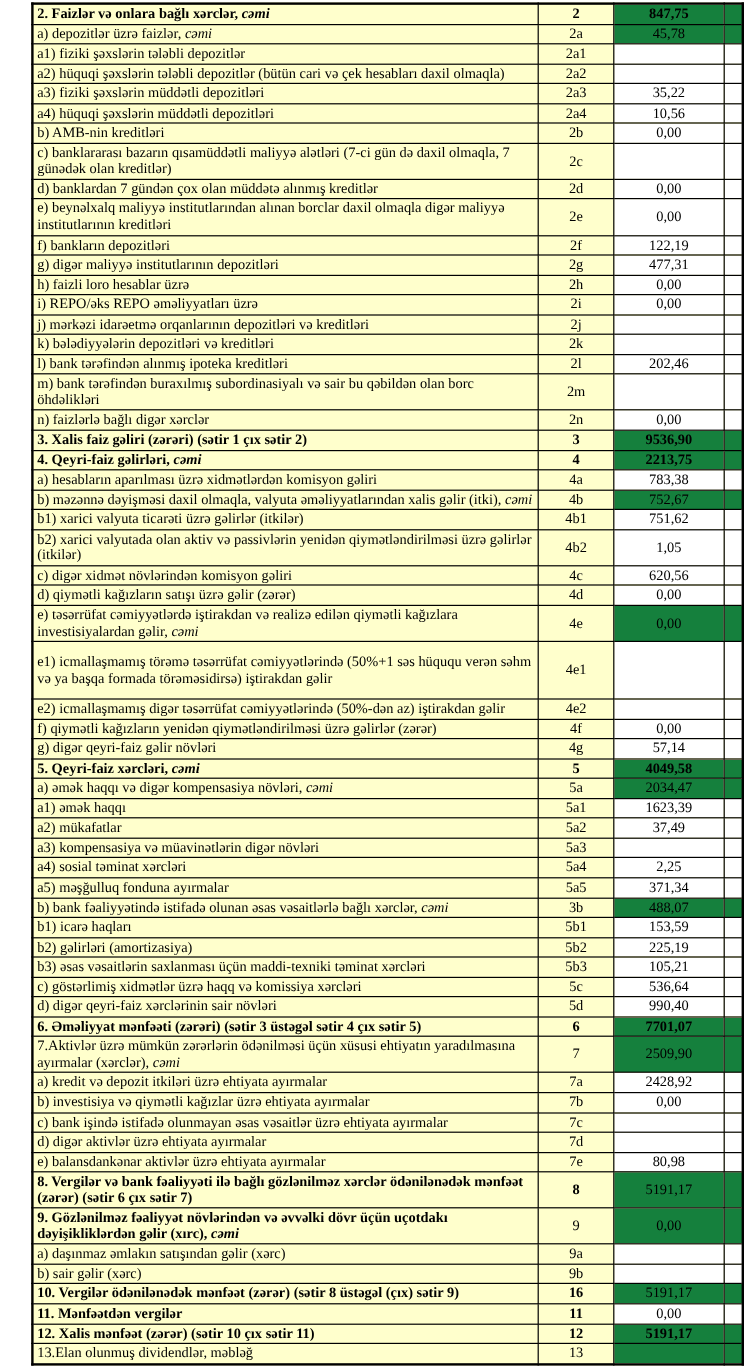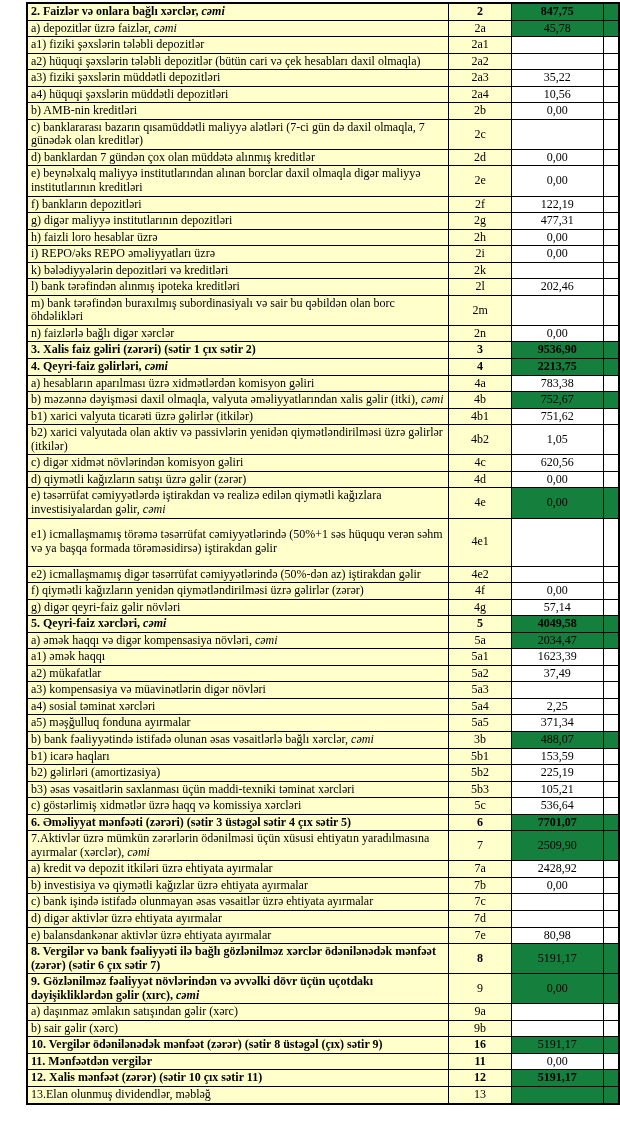--- a/index.html
+++ b/index.html
@@ -126,20 +126,26 @@
           <td class="val bg-w">0,00</td>
           <td class="sliver bg-w"></td>
         </tr>
         <tr class="row">
           <td class="lab ind1">i) REPO/əks REPO əməliyyatları üzrə</td>
           <td class="code">2i</td>
           <td class="val bg-w">0,00</td>
           <td class="sliver bg-w"></td>
         </tr>
         <tr class="row">
+          <td class="lab ind1">j) mərkəzi idarəetmə orqanlarının depozitləri və kreditləri</td>
+          <td class="code">2j</td>
+          <td class="val bg-w"></td>
+          <td class="sliver bg-w"></td>
+        </tr>
+        <tr class="row">
           <td class="lab ind1">k) bələdiyyələrin depozitləri və kreditləri</td>
           <td class="code">2k</td>
           <td class="val bg-w"></td>
           <td class="sliver bg-w"></td>
         </tr>
         <tr class="row">
           <td class="lab ind1">l) bank tərəfindən alınmış ipoteka kreditləri</td>
           <td class="code">2l</td>
           <td class="val bg-w">202,46</td>
           <td class="sliver bg-w"></td>
@@ -297,20 +303,26 @@
         <tr class="row">
           <td class="lab ind2">b3) əsas vəsaitlərin saxlanması üçün maddi-texniki təminat xərcləri</td>
           <td class="code">5b3</td>
           <td class="val bg-w">105,21</td>
           <td class="sliver bg-w"></td>
         </tr>
         <tr class="row">
           <td class="lab ind1">c) göstərlimiş xidmətlər üzrə haqq və komissiya xərcləri</td>
           <td class="code">5c</td>
           <td class="val bg-w">536,64</td>
+          <td class="sliver bg-w"></td>
+        </tr>
+        <tr class="row">
+          <td class="lab ind1">d) digər qeyri-faiz xərclərinin sair növləri</td>
+          <td class="code">5d</td>
+          <td class="val bg-w">990,40</td>
           <td class="sliver bg-w"></td>
         </tr>
         <tr class="row">
           <td class="lab ind0 b">6. Əməliyyat mənfəəti (zərəri) (sətir 3 üstəgəl sətir 4 çıx sətir 5)</td>
           <td class="code b">6</td>
           <td class="val bg-y b">7701,07</td>
           <td class="sliver bg-y"></td>
         </tr>
         <tr class="row">
           <td class="lab ind0 just">7.Aktivlər üzrə mümkün zərərlərin ödənilməsi üçün xüsusi ehtiyatın yaradılmasına ayırmalar (xərclər), <em>cəmi</em></td>

